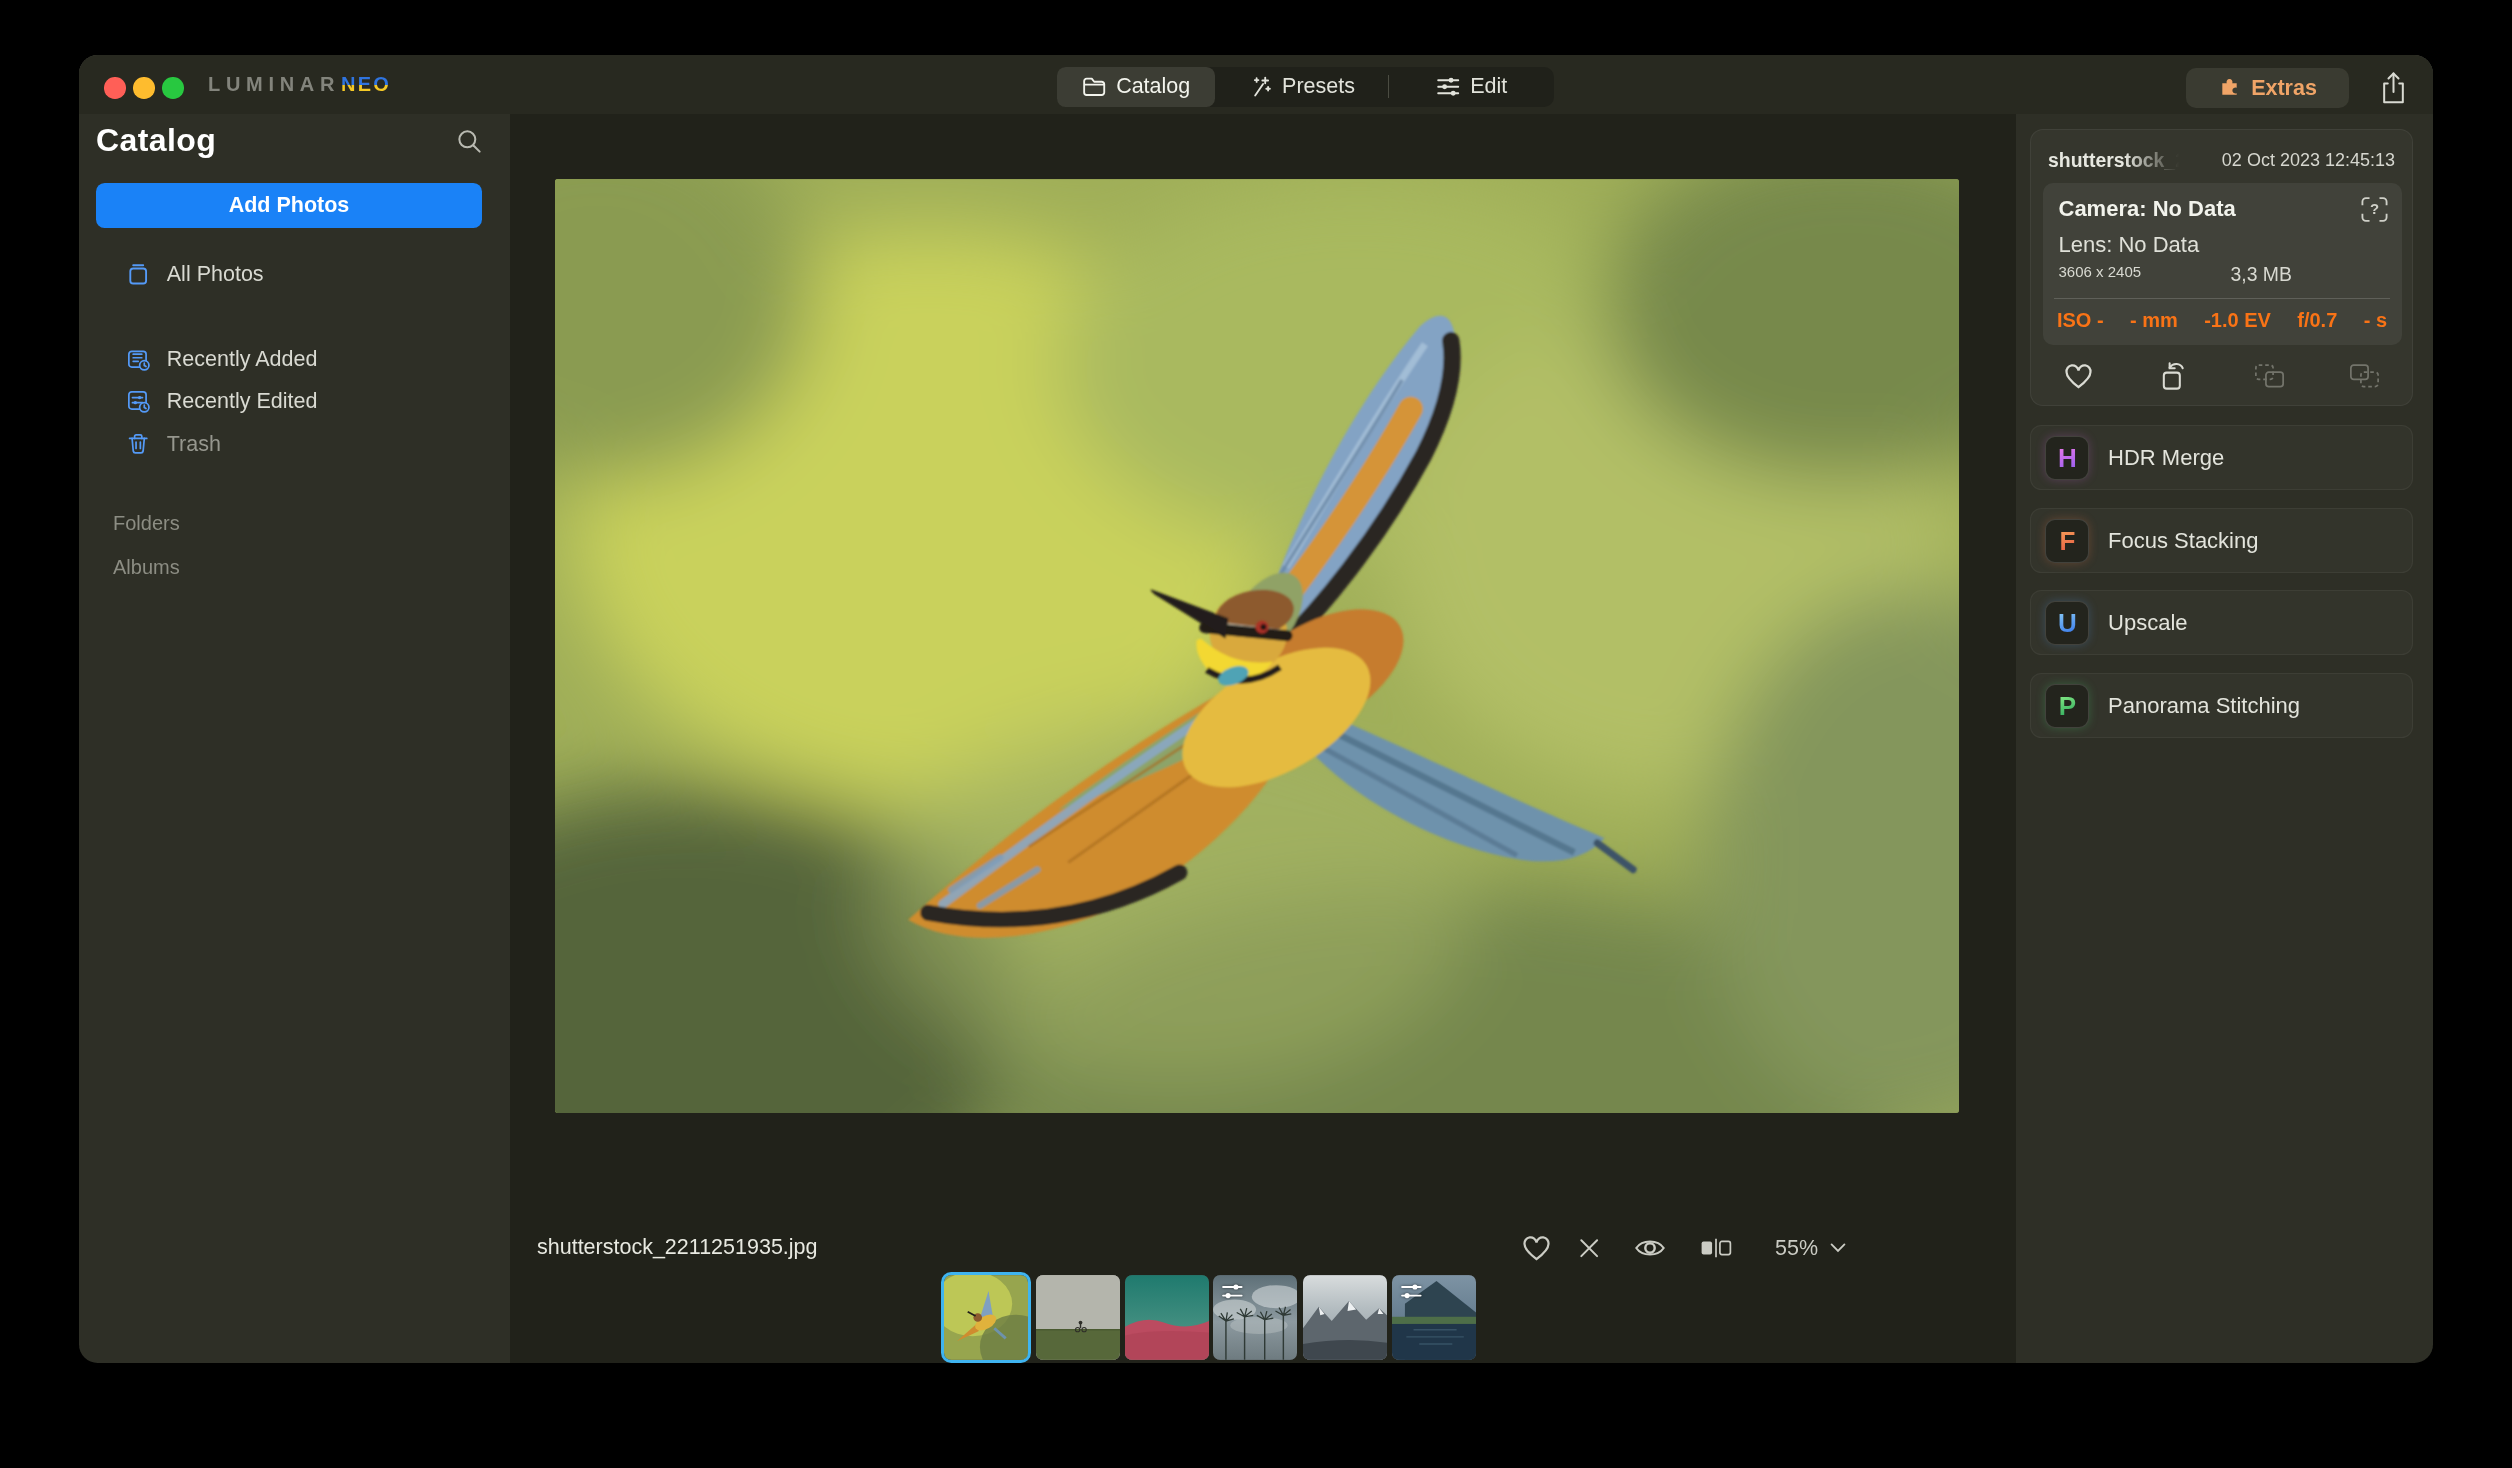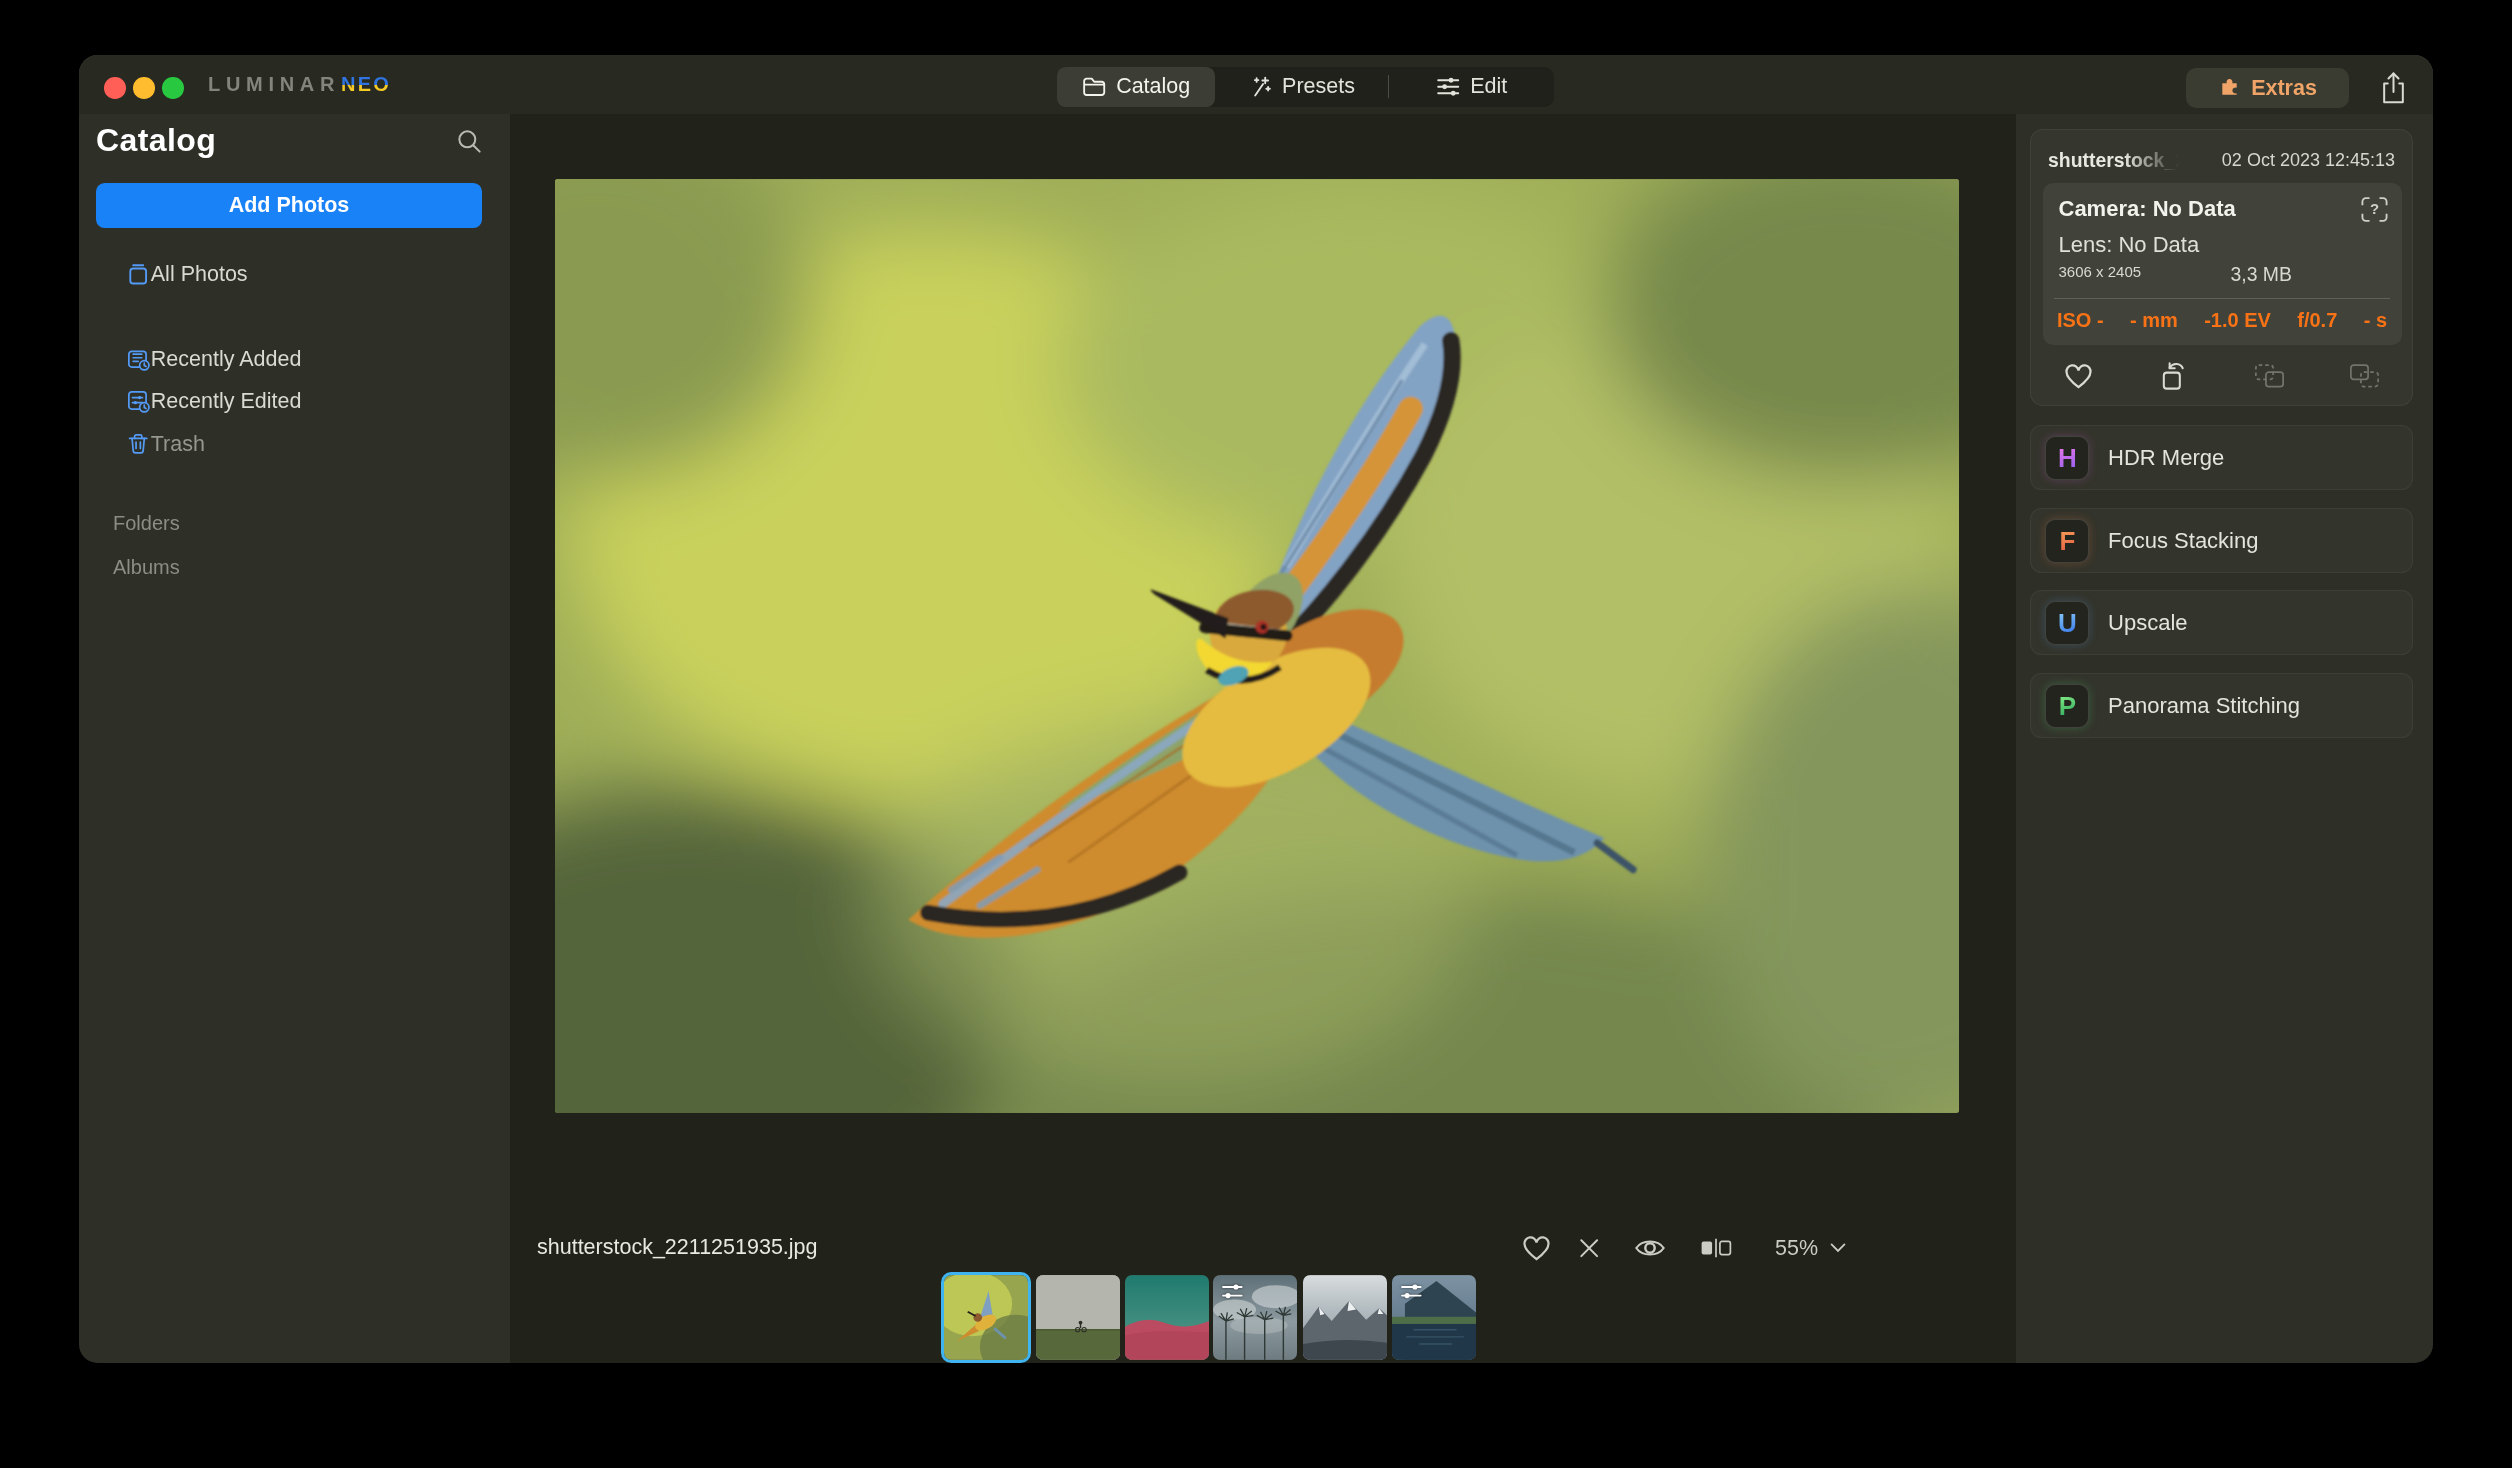--- a/index.html
+++ b/index.html
@@ -31,21 +31,21 @@
 
   .extras-btn{position:absolute;left:2107px;top:13px;width:163px;height:40px;background:#3a3b31;border-radius:10px;
               display:flex;align-items:center;justify-content:center;gap:10px;color:#f0a467;font-size:21.5px;font-weight:600;}
   .share-btn{position:absolute;left:2294px;top:13px;width:40px;height:40px;display:flex;align-items:center;justify-content:center;color:#d9dad2;}
 
   
   .sb-title{position:absolute;left:17px;top:67px;font-size:32px;font-weight:700;color:#ffffff;letter-spacing:0.4px;}
   .sb-search{position:absolute;left:376px;top:72px;width:29px;height:29px;color:#b9bab1;}
   .add-btn{position:absolute;left:17px;top:128px;width:386px;height:45px;border-radius:8.6px;background:#1a82f7;
            display:flex;align-items:center;justify-content:center;color:#fff;font-size:21.5px;font-weight:600;}
-  .sb-row{position:absolute;left:14.4px;width:389px;height:39px;border-radius:7.2px;display:flex;align-items:center;padding-left:33px;box-sizing:border-box;
+  .sb-row{position:absolute;left:14.4px;width:389px;height:39px;border-radius:7.2px;display:flex;align-items:center;gap:16px;padding-left:33px;box-sizing:border-box;
           color:#d9dad2;font-size:21.5px;}
   .sb-row .ic{width:24.4px;height:24.4px;color:#549af7;flex:0 0 auto;display:flex;}
   .sb-row.selected{background:#43443b;color:#ffffff;}
   .sb-row.selected .ic{color:#e9eae2;}
   .sb-row.dim{color:#96978e;}
   .sb-section{position:absolute;left:34px;font-size:20px;color:#8c8d83;}
 
   
   .canvas{position:absolute;left:431px;top:59px;width:1506px;height:1249px;background:#21221a;}
   .photo{position:absolute;left:45px;top:65px;width:1404px;height:934px;border-radius:2.9px;overflow:hidden;}

